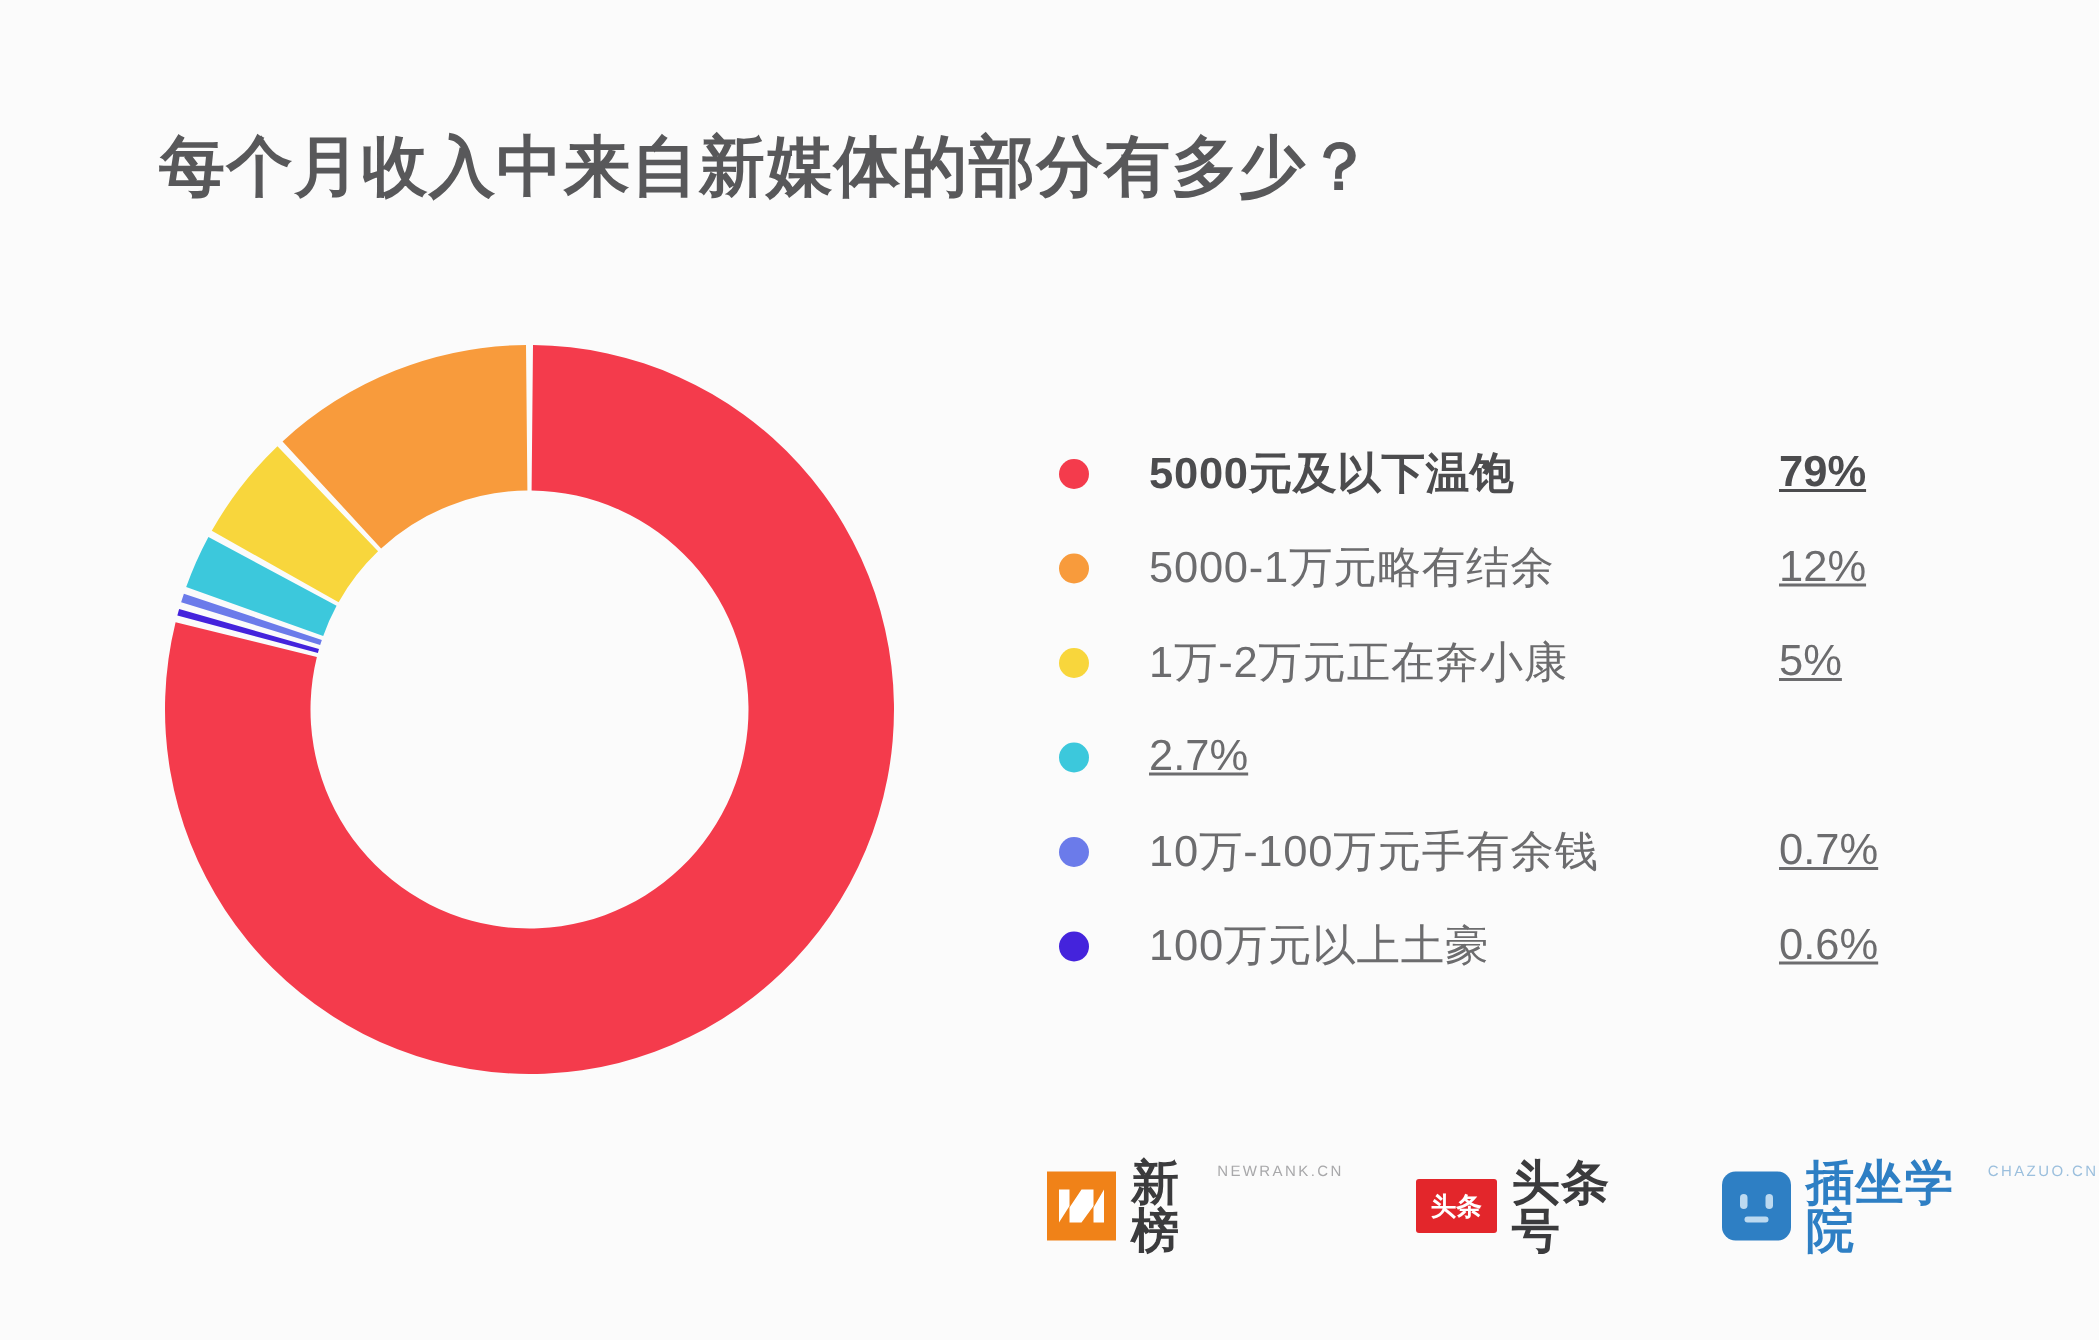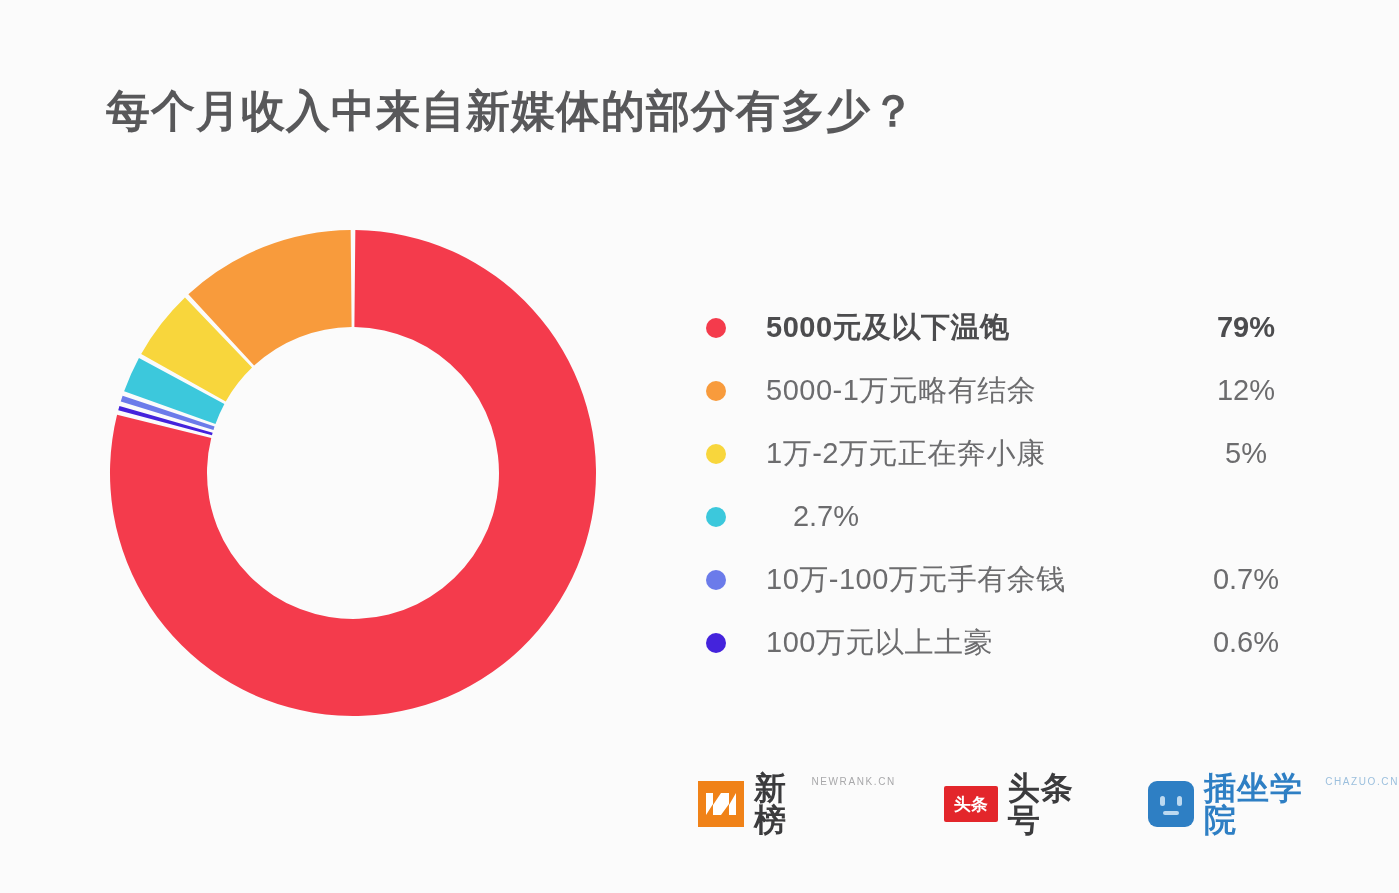--- a/index.html
+++ b/index.html
@@ -46,21 +46,21 @@
   #donut-svg {
     display: block;
     width: 490px;
     height: 490px;
   }
 
   
   #legend {
     position: absolute;
     left: 706px;
-    top: 296px;
+    top: 284px;
     width: 600px;
   }
   .legend-row {
     position: relative;
     height: 63px;
     display: flex;
     align-items: center;
   }
   .legend-dot {
     width: 20px;
@@ -72,24 +72,25 @@
   .legend-label {
     font-size: 29px;
     color: #6c6c6e;
     letter-spacing: 0.5px;
     white-space: nowrap;
     flex: 1 1 auto;
   }
   .legend-value {
     font-size: 29px;
     color: #6c6c6e;
-    text-align: center;
+    text-align: left;
     width: 120px;
     flex: 0 0 auto;
     white-space: nowrap;
+    text-decoration: underline;
   }
   .legend-row.primary .legend-label,
   .legend-row.primary .legend-value {
     color: #4c4c4e;
     font-weight: bold;
   }
 
   
   #footer-logos {
     position: absolute;

